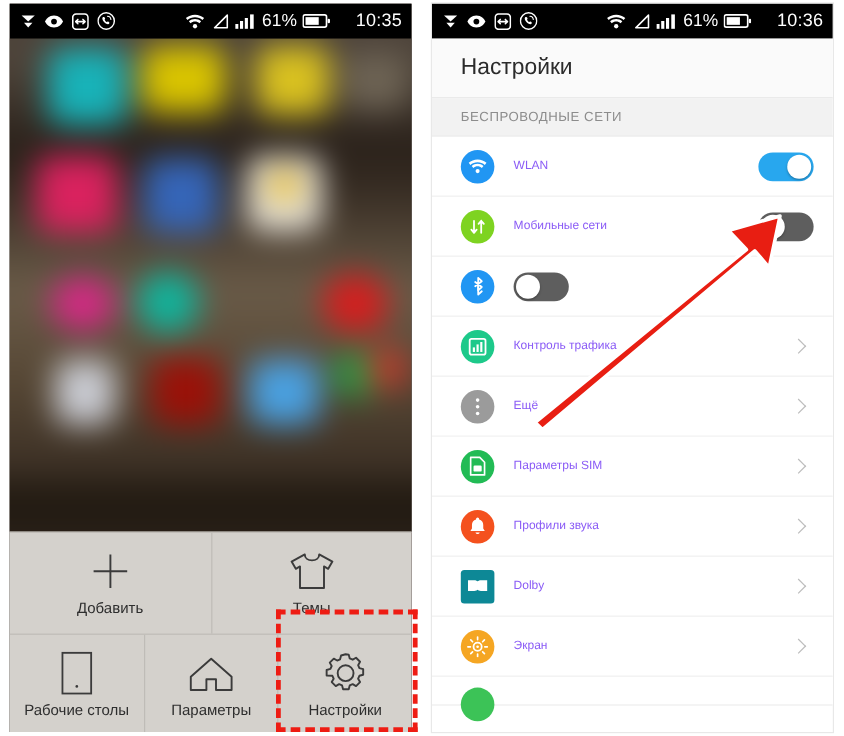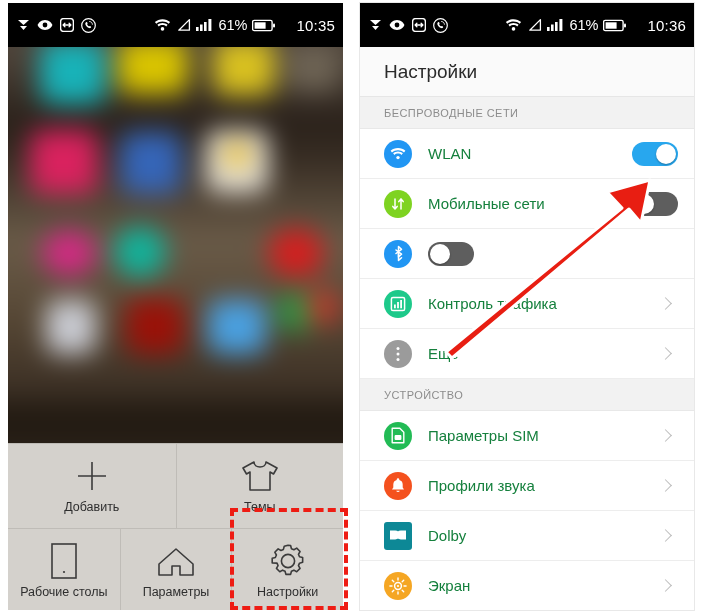--- a/index.html
+++ b/index.html
@@ -27,21 +27,21 @@
     position: absolute;
     left: 8px; top: 3px;
     width: 335px; height: 607px;
     overflow: hidden;
     background: #3a3129;
   }
 
   
   .statusbar {
     position: relative;
-    height: 44px;
+    height: 29px;
     background: #000;
     display: flex;
     align-items: center;
     padding: 0 8px 0 9px;
     color: #fff;
     z-index: 6;
   }
   .sb-left { display: flex; align-items: center; gap: 7px; }
   .sb-right { margin-left: auto; display: flex; align-items: center; gap: 5px; }
   .sb-time { font-size: 15px; letter-spacing: .2px; color:#fff;margin-left:16px; }
@@ -153,21 +153,21 @@
     background: #fff;
   }
   .row-ico {
     width: 28px; height: 28px;
     border-radius: 50%;
     flex: 0 0 28px;
     display: flex; align-items: center; justify-content: center;
     margin-right: 16px;
   }
   .row-ico.sq { border-radius: 3px; }
-  .row-label { font-size: 15px; color: #15803d; flex: 1 1 auto; }
+  .row-label { font-size: 10px; color: #8b5cf6; flex: 1 1 auto; }
   .chev {
     width: 9px; height: 9px;
     border-right: 1.6px solid #bdbdbd;
     border-top: 1.6px solid #bdbdbd;
     transform: rotate(45deg);
     margin-right: 8px;
   }
   .toggle {
     width: 46px; height: 24px;
     border-radius: 12px;
@@ -435,21 +435,20 @@
                 <circle cx="3" cy="3.4" r="1.5" fill="#fff"></circle>
                 <circle cx="3" cy="9" r="1.5" fill="#fff"></circle>
                 <circle cx="3" cy="14.6" r="1.5" fill="#fff"></circle>
               </svg>
           </span>
           <span class="row-label">Ещё</span>
           <span class="chev"></span>
         </div>
       </div>
 
-      <div class="section-head">УСТРОЙСТВО</div>
       <div class="list">
 
         <div class="row">
           <span class="row-ico" style="background:#22bb55;">
             <svg width="14" height="17" viewBox="0 0 14 17">
                 <path d="M1.2 1.2h7.6l4 4v10.6H1.2z" fill="none" stroke="#fff" stroke-width="1.4" stroke-linejoin="round"></path>
                 <rect x="3.6" y="8" width="6.8" height="5" rx="1" fill="#fff"></rect>
               </svg>
           </span>
           <span class="row-label">Параметры SIM</span>

